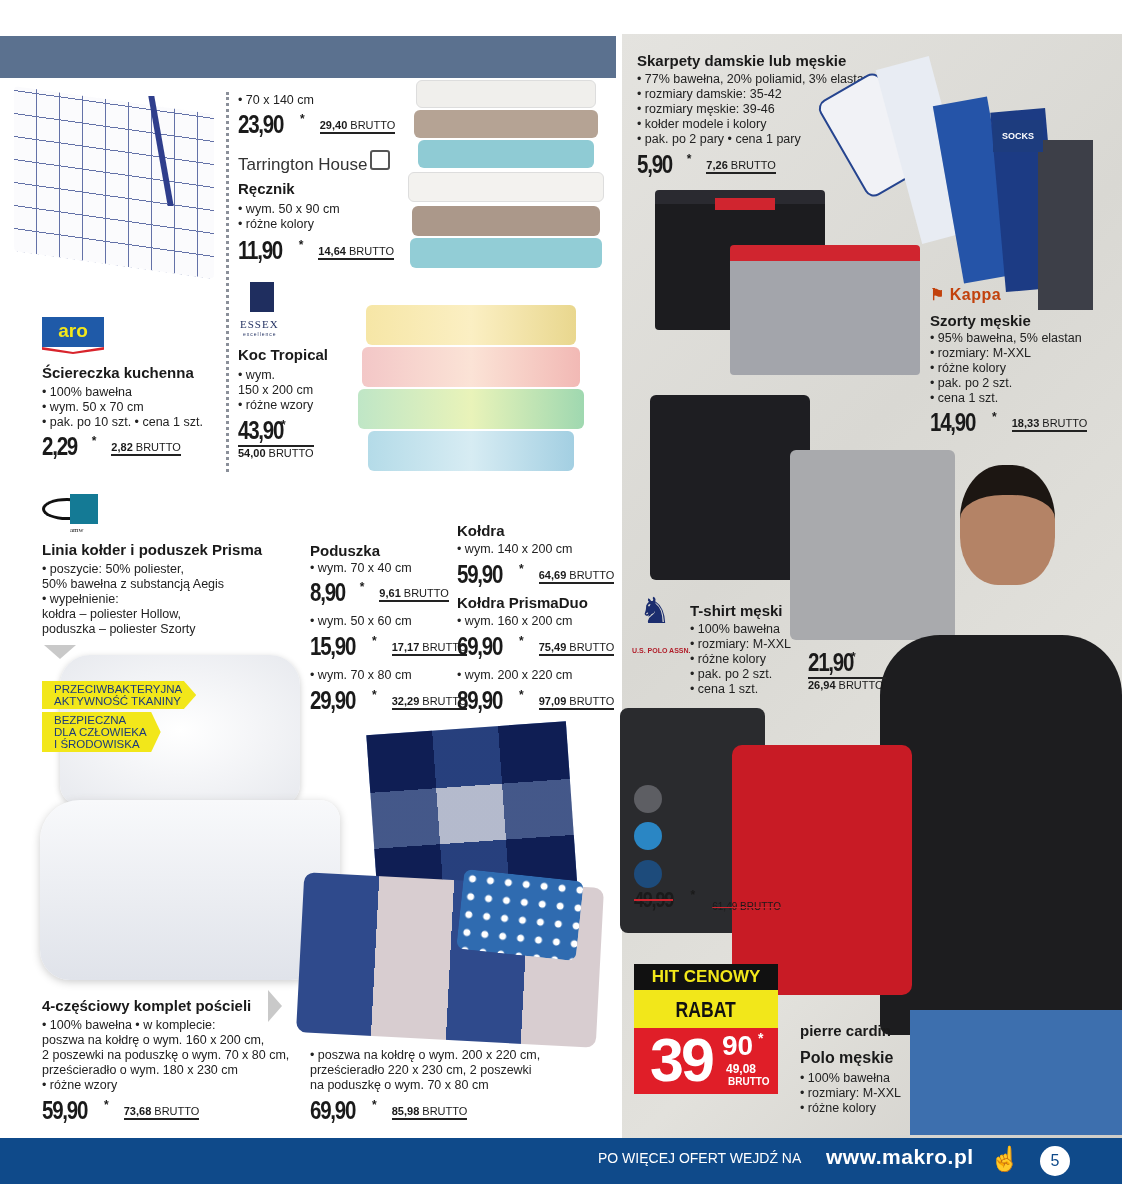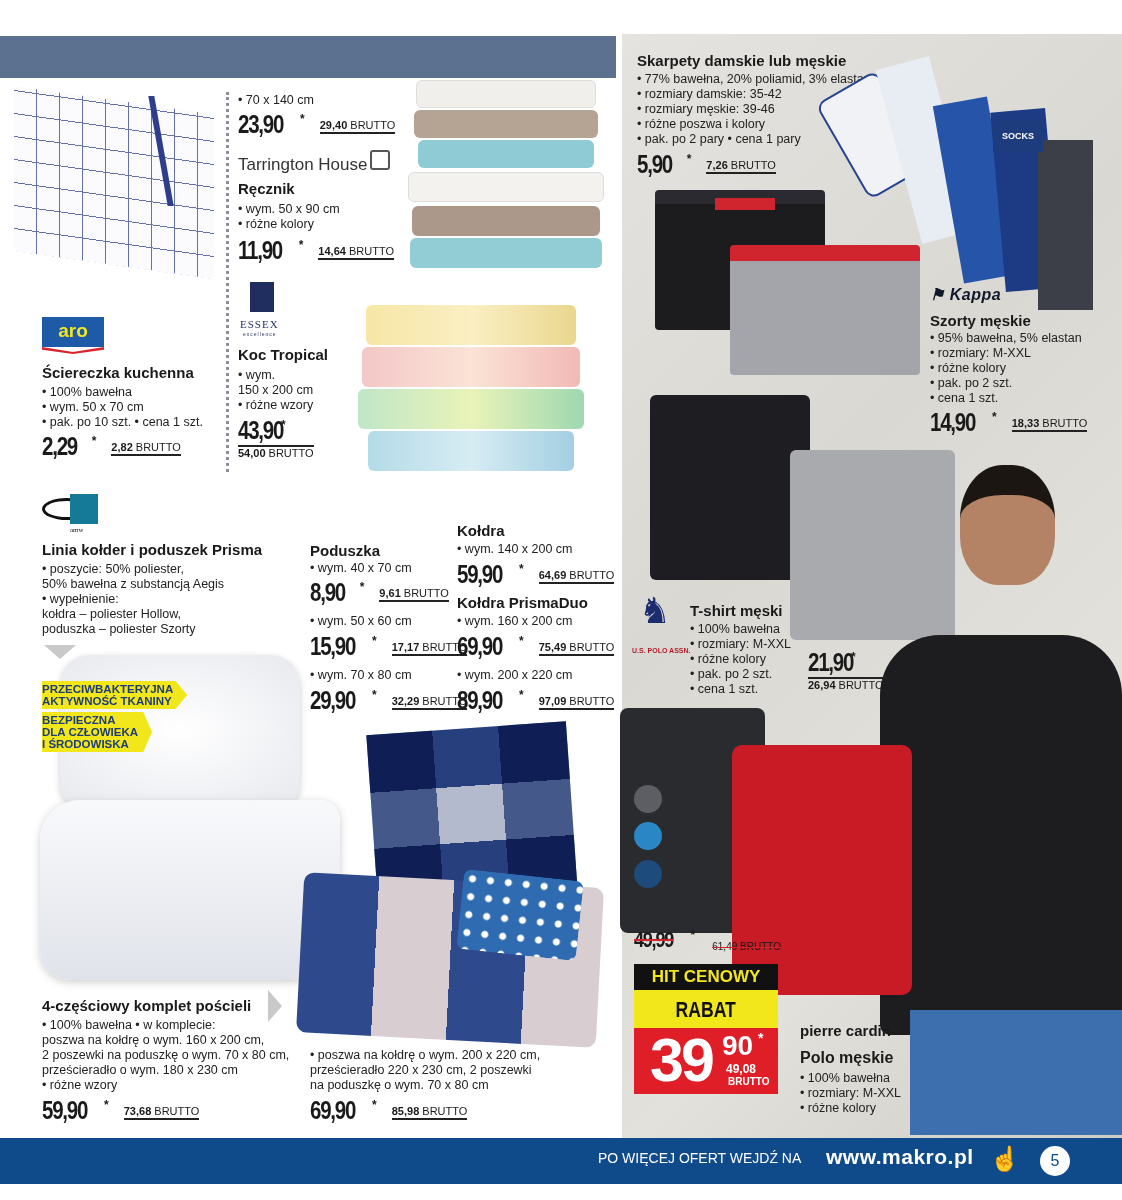--- a/index.html
+++ b/index.html
@@ -13,21 +13,21 @@
 .price{display:flex;align-items:flex-end;gap:15px}
 .pbig{font-family:"Liberation Sans",sans-serif;font-weight:bold;font-size:25px;line-height:24px;letter-spacing:-1.5px;transform:scaleX(.82);transform-origin:left bottom;display:inline-block}
 .star{font-size:12px;font-weight:bold;align-self:flex-start;margin-left:-8px}
 .brutto{font-size:11px;border-bottom:2px solid #222;padding-bottom:1px;white-space:nowrap;margin-bottom:2px}
 .brutto b{font-weight:bold}
 .ph{border-radius:6px}
 .footer{left:0;top:1138px;width:1122px;height:46px;background:#0f4a8a}
 .foot-txt{left:598px;top:1150px;color:#fff;font-size:14px}
 .foot-url{left:826px;top:1145px;color:#fff;font-size:21px;font-weight:bold;letter-spacing:.5px}
 .pagenum{left:1040px;top:1146px;width:30px;height:30px;border-radius:50%;background:#fff;color:#0f4a8a;font-size:16px;text-align:center;line-height:30px}
-.yellow-tag{background:#f2e71a;color:#1d3b7a;font-weight:bold;font-size:11.5px;line-height:12px;padding:2px 14px 2px 0;clip-path:polygon(0 0,92% 0,100% 50%,92% 100%,0 100%)}
+.yellow-tag{background:#f2e71a;color:#1d3b7a;font-weight:normal;font-size:11.5px;line-height:12px;padding:2px 14px 2px 12px;clip-path:polygon(0 0,92% 0,100% 50%,92% 100%,0 100%)}
 .hit-black{left:634px;top:964px;width:144px;height:26px;background:#111;color:#f2e71a;font-weight:bold;font-size:17px;text-align:center;line-height:26px}
 .hit-yellow{left:634px;top:990px;width:144px;height:38px;background:#f2e71a;color:#111;font-weight:bold;font-size:24px;line-height:38px;text-align:center}
 .hit-red{left:634px;top:1028px;width:144px;height:66px;background:#e01e28;color:#fff}
 </style>
 </head>
 <body>
 
 <div class="abs topbar"></div>
 <div class="abs right-bg"></div>
 <div class="abs dotline"></div>
@@ -125,21 +125,21 @@
 </div>
 <div class="abs" style="left:42px;top:712px">
   <div class="yellow-tag">
       <div>BEZPIECZNA</div>
       <div>DLA CZŁOWIEKA</div>
       <div>I ŚRODOWISKA</div>
     </div>
 </div>
 
 <div class="abs h" style="left:310px;top:542px">Poduszka</div>
-<div class="abs b" style="left:310px;top:561px">• wym. 40 x 70 cm</div>
+<div class="abs b" style="left:310px;top:561px">• wym. 70 x 40 cm</div>
 <div class="abs price" style="left:310px;top:580px">
     <span class="pbig">8,90</span>
     <span class="star">*</span>
     <span class="brutto"><b>9,61</b> <span>BRUTTO</span></span>
   </div>
 <div class="abs b" style="left:310px;top:614px">• wym. 50 x 60 cm</div>
 <div class="abs price" style="left:310px;top:634px">
     <span class="pbig">15,90</span>
     <span class="star">*</span>
     <span class="brutto"><b>17,17</b> <span>BRUTTO</span></span>
@@ -202,21 +202,21 @@
     <span class="pbig">69,90</span>
     <span class="star">*</span>
     <span class="brutto"><b>85,98</b> <span>BRUTTO</span></span>
   </div>
 
 <div class="abs h" style="left:637px;top:52px">Skarpety damskie lub męskie</div>
 <div class="abs b" style="left:637px;top:72px">
   <div>• 77% bawełna, 20% poliamid, 3% elastan</div>
     <div>• rozmiary damskie: 35-42</div>
     <div>• rozmiary męskie: 39-46</div>
-    <div>• różne poszwa i kolory</div>
+    <div>• kołder modele i kolory</div>
     <div>• pak. po 2 pary • cena 1 pary</div>
 </div>
 <div class="abs price" style="left:637px;top:152px">
     <span class="pbig">5,90</span>
     <span class="star">*</span>
     <span class="brutto"><b>7,26</b> <span>BRUTTO</span></span>
   </div>
 <div class="abs" style="left:838px;top:40px;width:270px;height:240px">
   <div style="position:absolute;left:0;top:40px;width:70px;height:110px;background:#f1f2f6;border:2px solid #25448f;border-radius:10px;transform:rotate(-30deg)"></div>
   <div style="position:absolute;left:60px;top:20px;width:55px;height:180px;background:#e8ecf3;transform:rotate(-15deg)"></div>
@@ -225,21 +225,21 @@
   <div style="position:absolute;left:200px;top:100px;width:55px;height:170px;background:#3d3f48"></div>
   <div style="position:absolute;left:155px;top:80px;width:50px;height:32px;background:#1d3c7e;color:#fff;font-size:9px;font-weight:bold;text-align:center;line-height:32px">SOCKS</div>
 </div>
 
 <div class="abs" style="left:655px;top:190px;width:280px;height:190px">
   <div style="position:absolute;left:0;top:0;width:170px;height:140px;background:#1c1c1f;border-top:14px solid #2a2a30;border-radius:4px"></div>
   <div style="position:absolute;left:60px;top:8px;width:60px;height:12px;background:#d0252f"></div>
   <div style="position:absolute;left:75px;top:55px;width:190px;height:130px;background:#a3a5ab;border-top:16px solid #d0252f;border-radius:4px"></div>
 </div>
 
-<div class="abs" style="left:930px;top:285px;font-size:16px;font-weight:bold;font-style:italic;color:#0f172a;letter-spacing:.5px"><span>⚑ </span><span>Kappa</span></div>
+<div class="abs" style="left:930px;top:285px;font-size:16px;font-weight:bold;color:#c2410c;letter-spacing:.5px"><span>⚑ </span><span>Kappa</span></div>
 <div class="abs h" style="left:930px;top:312px">Szorty męskie</div>
 <div class="abs b" style="left:930px;top:331px">
   <div>• 95% bawełna, 5% elastan</div>
     <div>• rozmiary: M-XXL</div>
     <div>• różne kolory</div>
     <div>• pak. po 2 szt.</div>
     <div>• cena 1 szt.</div>
 </div>
 <div class="abs price" style="left:930px;top:410px">
     <span class="pbig">14,90</span>
@@ -270,21 +270,21 @@
   <span class="pbig">21,90</span><span class="star" style="margin-left:-12px;vertical-align:top">*</span>
   <div style="border-top:2px solid #222;width:78px;font-size:11px;margin-top:2px"><b>26,94</b> <span>BRUTTO</span></div>
 </div>
 
 <div class="abs" style="left:620px;top:708px;width:145px;height:225px;background:#2a2b2e;border-radius:8px"></div>
 <div class="abs" style="left:634px;top:785px;width:28px;height:28px;border-radius:50%;background:#5d5e63"></div>
 <div class="abs" style="left:634px;top:822px;width:28px;height:28px;border-radius:50%;background:#2a86c4"></div>
 <div class="abs" style="left:634px;top:860px;width:28px;height:28px;border-radius:50%;background:#1d4b7b"></div>
 <div class="abs" style="left:732px;top:745px;width:180px;height:250px;background:#c81b25;border-radius:10px"></div>
 
-<div class="abs" style="left:634px;top:928px;display:flex;align-items:flex-end;gap:17px">
+<div class="abs" style="left:634px;top:888px;display:flex;align-items:flex-end;gap:17px">
   <span class="pbig" style="font-size:22px;text-decoration:line-through;text-decoration-color:#d0252f">49,99</span>
   <span class="star">*</span>
   <span style="font-size:10px;text-decoration:line-through;text-decoration-color:#d0252f">61,49 BRUTTO</span>
 </div>
 <div class="abs hit-black">HIT CENOWY</div>
 <div class="abs hit-yellow"><span style="font-size:22px;transform:scaleX(.8);display:inline-block">RABAT</span> <span style="font-size:32px">20%</span></div>
 <div class="abs hit-red">
   <span style="position:absolute;left:16px;top:2px;font-size:61px;font-weight:bold;line-height:60px;letter-spacing:-3px">39</span>
   <span style="position:absolute;left:88px;top:4px;font-size:28px;font-weight:bold;line-height:28px">90</span>
   <span style="position:absolute;left:124px;top:2px;font-size:14px;font-weight:bold">*</span>

